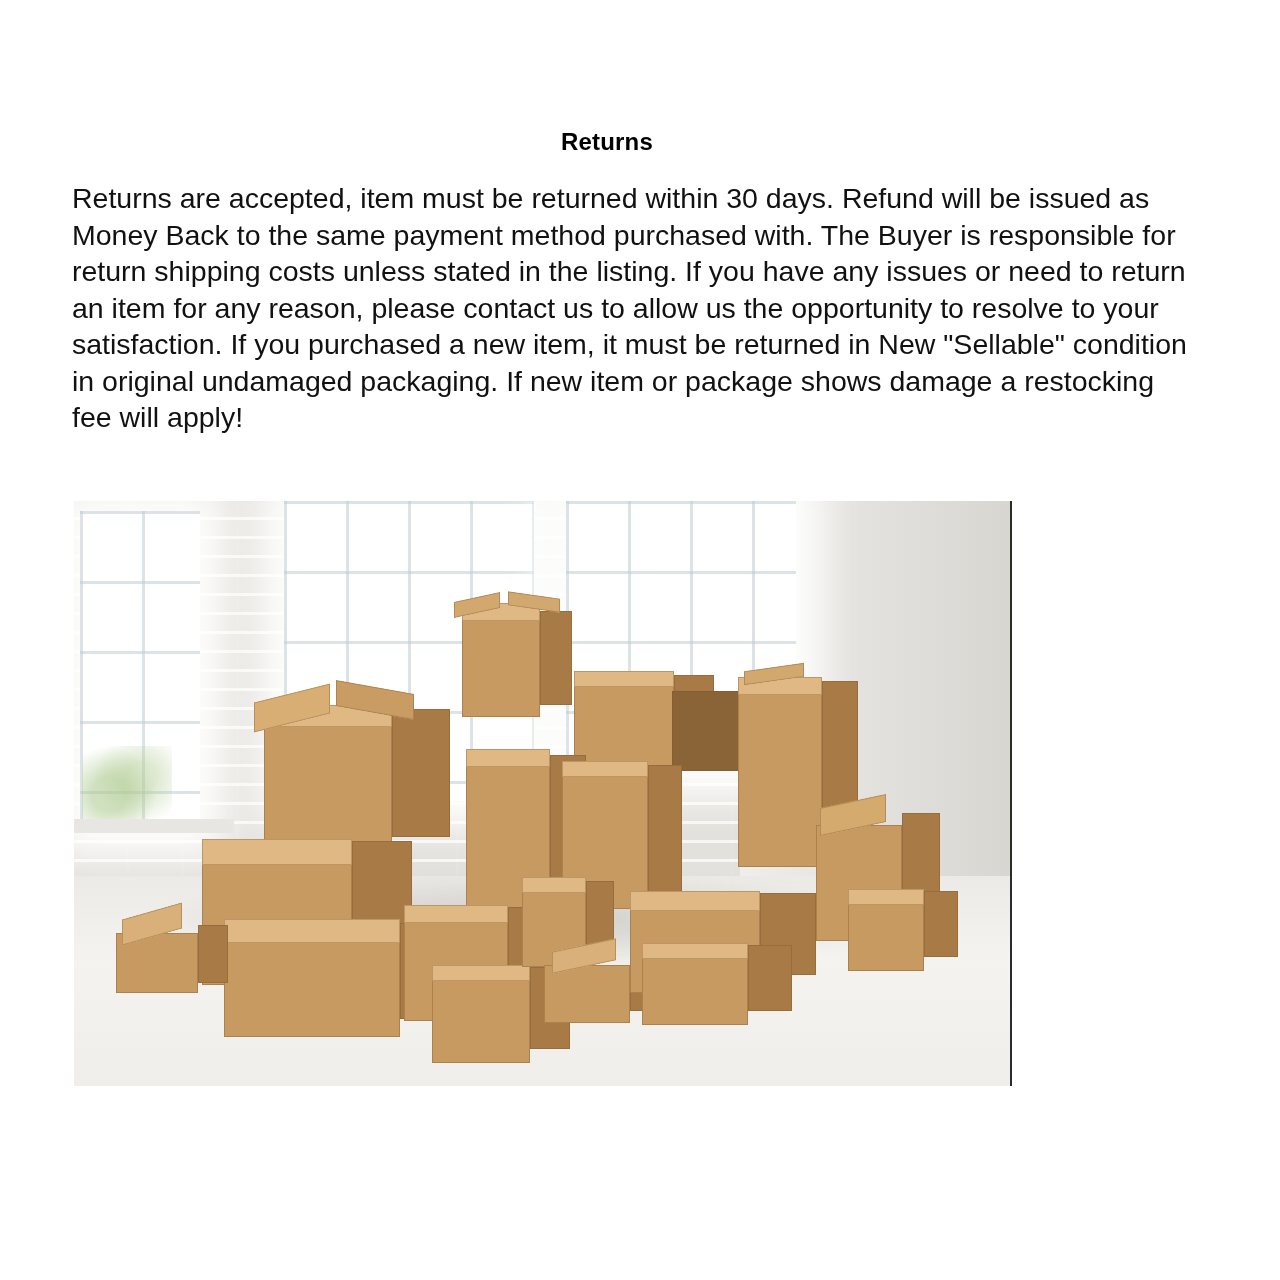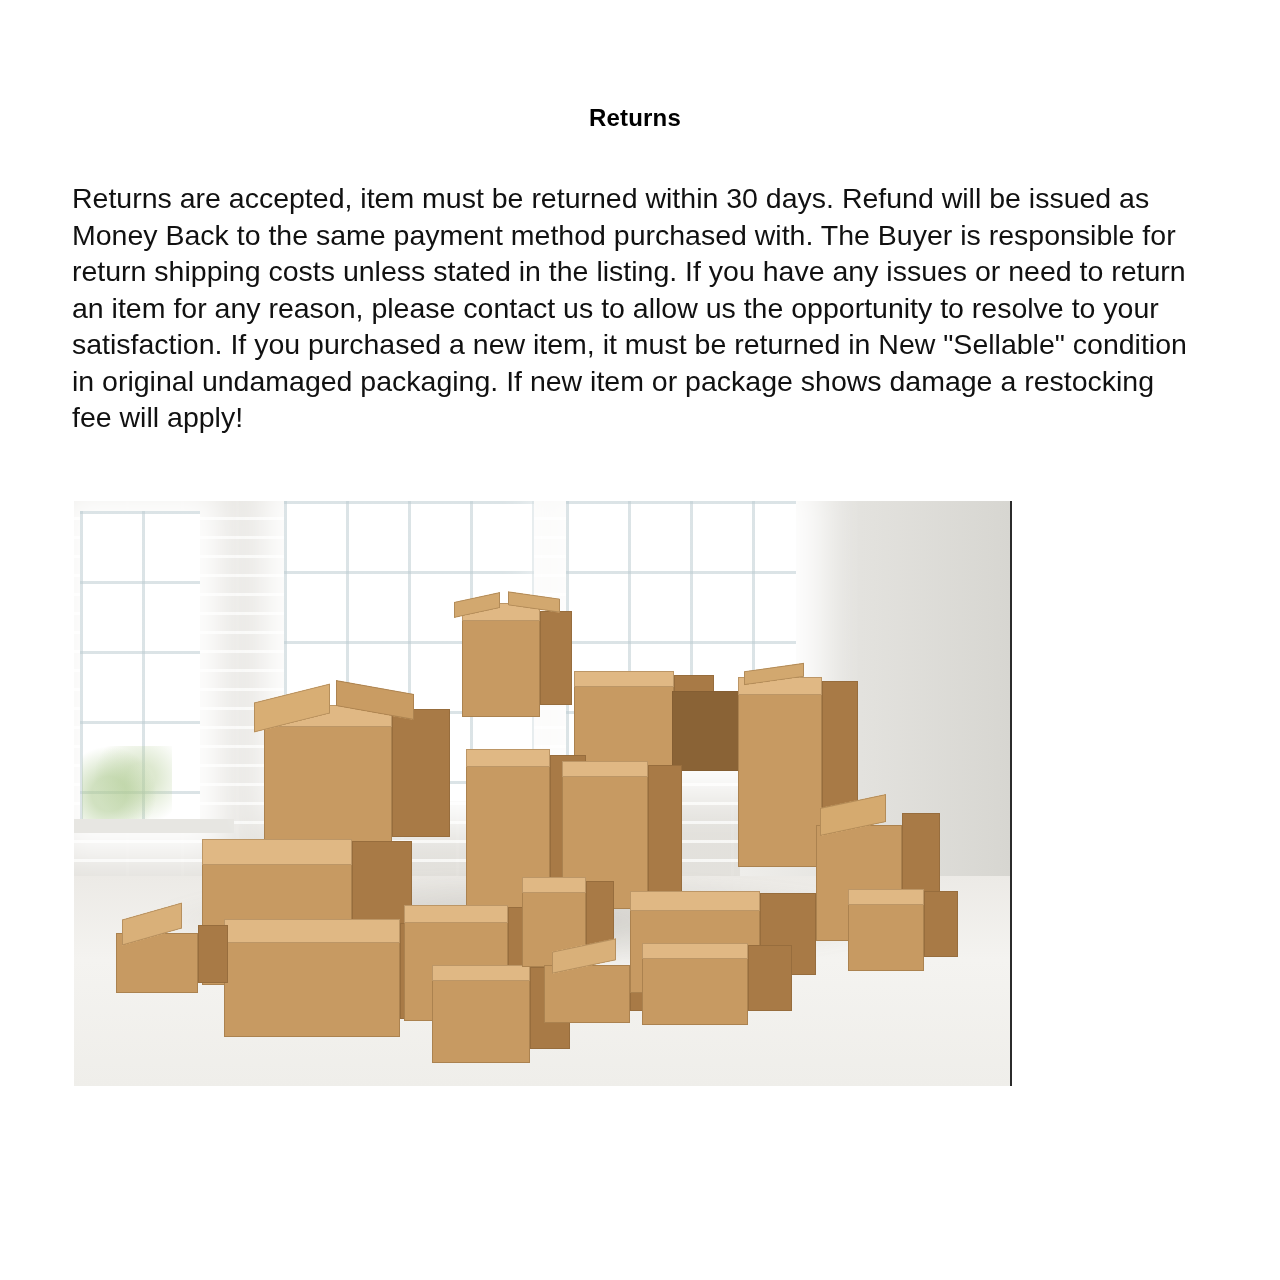--- a/index.html
+++ b/index.html
@@ -15,28 +15,27 @@
     overflow: hidden;
   }
   .page {
     position: relative;
     width: 1280px;
     height: 1280px;
     background: #ffffff;
   }
   .doc-title {
     position: absolute;
-    top: 104px;
+    top: 128px;
     left: 0;
     width: 1214px;
     text-align: center;
     font-size: 24px;
     font-weight: bold;
     letter-spacing: 0.2px;
-    padding-left: 28px;
   }
   .doc-body {
     position: absolute;
     top: 180px;
     left: 72px;
     width: 1120px;
     font-size: 28.5px;
     line-height: 36.5px;
     text-align: left;
     color: #111111;

